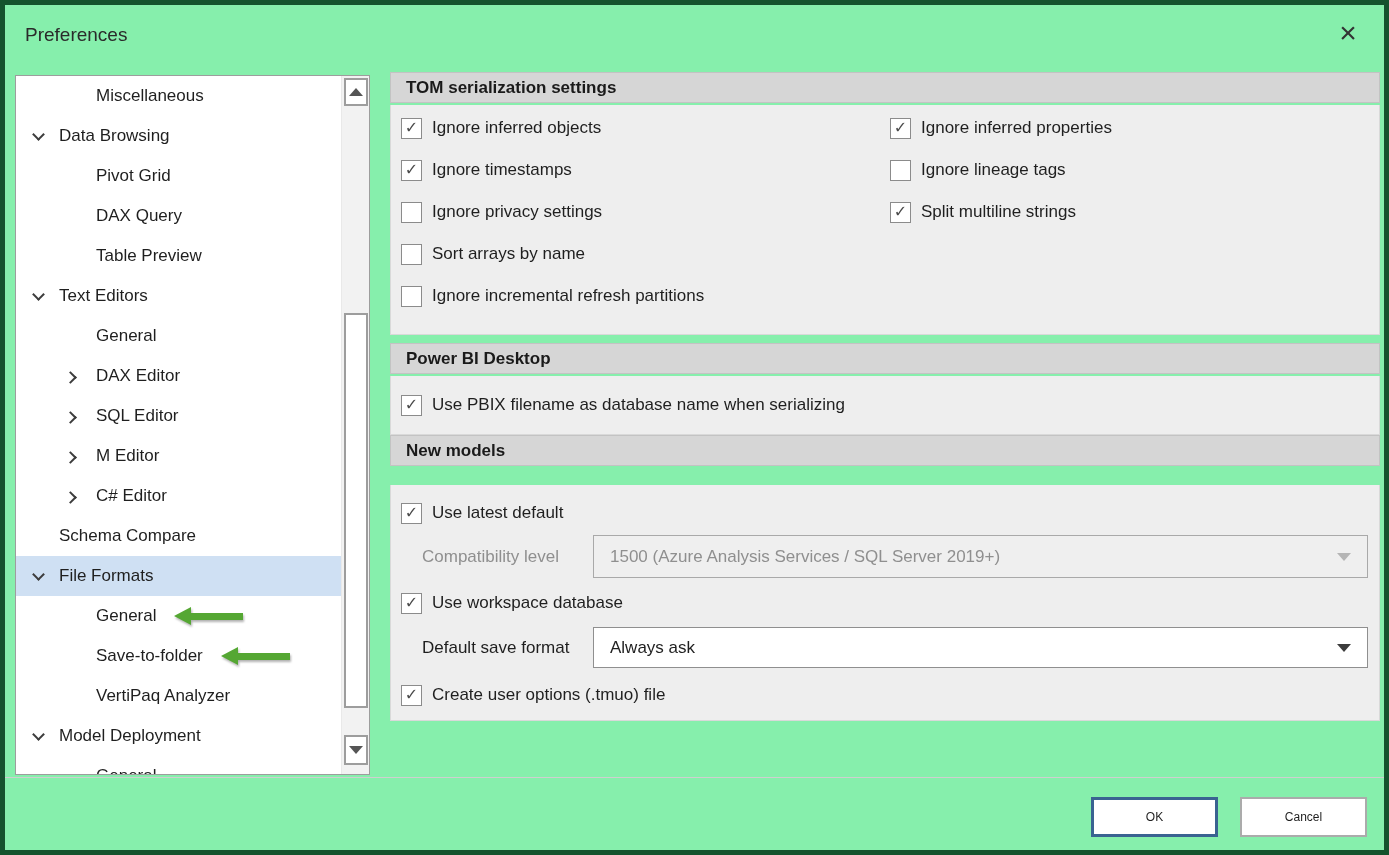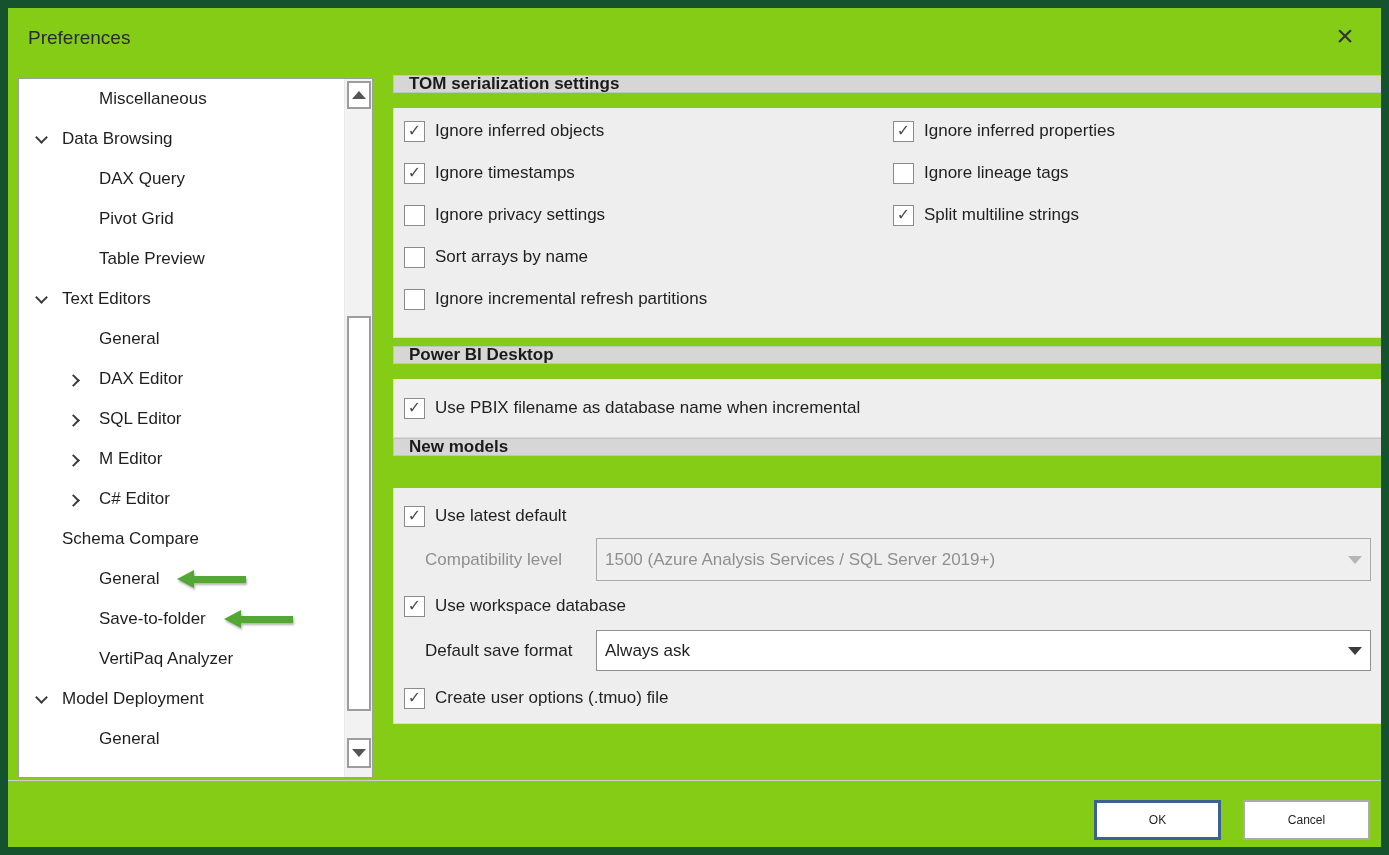--- a/index.html
+++ b/index.html
@@ -1,19 +1,19 @@
 <!DOCTYPE html>
 <html><head>
 <meta charset="utf-8">
 <style>
   html,body{margin:0;padding:0;background:#e8e8e8;}
   *{box-sizing:border-box;}
   .dialog{
-    position:relative;width:1389px;height:855px;background:#84cc16;
-    border:8px solid #14532d;overflow:hidden;
+    position:relative;width:1389px;height:855px;background:#86efac;
+    border:5px solid #14532d;overflow:hidden;
     font-family:"Liberation Sans","DejaVu Sans",sans-serif;color:#1f1f1f;
   }
   .title{position:absolute;left:20px;top:19px;font-size:19px;color:#2a2a2a;}
   .close-btn{position:absolute;right:16px;top:8px;width:40px;height:40px;
     display:flex;align-items:center;justify-content:center;font-size:30px;
     font-weight:300;color:#333;cursor:default;line-height:1;}
   
   .tree-panel{position:absolute;left:10px;top:70px;width:355px;height:700px;
     background:#ffffff;border:1px solid #9d9d9d;overflow:hidden;}
   .tree-row{position:relative;height:40px;display:flex;align-items:center;font-size:17px;}
@@ -35,39 +35,39 @@
   .vscroll{position:absolute;top:0;right:0;width:28px;height:100%;background:#f2f2f2;border-left:1px solid #e9e9e9;}
   .scroll-btn{position:absolute;left:2px;width:24px;height:28px;background:#fff;
     border:2px solid #9d9d9d;display:flex;align-items:center;justify-content:center;}
   .scroll-btn.up{top:2px;}
   .scroll-btn.down{bottom:9px;height:30px;}
   .scroll-thumb{position:absolute;left:2px;top:237px;width:24px;height:395px;
     background:#fff;border:2px solid #9d9d9d;}
   .tri-up{width:0;height:0;border-left:7px solid transparent;border-right:7px solid transparent;border-bottom:8px solid #555;}
   .tri-down{width:0;height:0;border-left:7px solid transparent;border-right:7px solid transparent;border-top:8px solid #555;}
   
-  .sec-header{position:absolute;left:385px;width:990px;height:18px;background:#d6d6d6;
+  .sec-header{position:absolute;left:385px;width:990px;height:31px;background:#d6d6d6;
     border:1px solid #c3c3c3;display:flex;align-items:center;padding-left:15px;
     font-weight:bold;font-size:17px;color:#1a1a1a;}
   .sec-body{position:absolute;left:385px;width:990px;background:#eeeeee;
     border:1px solid #d9d9d9;border-top:none;}
   .cb-row{display:flex;align-items:center;height:42px;}
   .cb{width:21px;height:21px;background:#fff;border:1px solid #8b8b8b;flex:0 0 auto;
     display:flex;align-items:center;justify-content:center;
     font-family:"DejaVu Sans",sans-serif;font-size:16px;color:#4a4a4a;line-height:1;}
   .cb-label{margin-left:10px;font-size:17px;white-space:nowrap;}
   .col{position:absolute;top:2px;}
   .col.left{left:10px;}
   .col.right{left:499px;}
   
   .nm-row{position:absolute;left:10px;display:flex;align-items:center;}
   .field-label{font-size:17px;white-space:nowrap;margin-left:21px;}
   .field-label.disabled{color:#8f8f8f;}
   .dropdown{position:absolute;left:202px;width:775px;display:flex;align-items:center;
-    padding:0 8px;font-size:17px;justify-content:space-between;}
+    padding:0 16px;font-size:17px;justify-content:space-between;}
   .dropdown.disabled{background:#efefef;border:1px solid #a9a9a9;color:#8f8f8f;height:43px;}
   .dropdown.enabled{background:#ffffff;border:1px solid #8f8f8f;color:#1f1f1f;height:41px;}
   .dd-arrow{width:0;height:0;border-left:7px solid transparent;border-right:7px solid transparent;}
   .dropdown.disabled .dd-arrow{border-top:8px solid #b5b5b5;}
   .dropdown.enabled .dd-arrow{border-top:8px solid #3c3c3c;}
   
   .footer-divider{position:absolute;left:0;top:772px;width:100%;height:1px;background:#cfcfcf;}
   .btn{position:absolute;top:792px;height:40px;background:#ffffff;display:flex;
     align-items:center;justify-content:center;font-size:12px;color:#1f1f1f;cursor:default;}
   .btn.ok{left:1086px;width:127px;border:3px solid #3a6391;}
@@ -84,26 +84,26 @@
   <div class="tree-panel">
     <div id="tree-rows">
         <div class="tree-row lv2">
           <span class="tree-label">Miscellaneous</span>
         </div>
         <div class="tree-row lv1">
           <span class="chev down"></span>
           <span class="tree-label">Data Browsing</span>
         </div>
         <div class="tree-row lv2">
+          <span class="tree-label">Pivot Grid</span>
+        </div>
+        <div class="tree-row lv2">
           <span class="tree-label">DAX Query</span>
         </div>
         <div class="tree-row lv2">
-          <span class="tree-label">Pivot Grid</span>
-        </div>
-        <div class="tree-row lv2">
           <span class="tree-label">Table Preview</span>
         </div>
         <div class="tree-row lv1">
           <span class="chev down"></span>
           <span class="tree-label">Text Editors</span>
         </div>
         <div class="tree-row lv2">
           <span class="tree-label">General</span>
         </div>
         <div class="tree-row lv2">
@@ -117,20 +117,24 @@
         <div class="tree-row lv2">
           <span class="chev right"></span>
           <span class="tree-label">M Editor</span>
         </div>
         <div class="tree-row lv2">
           <span class="chev right"></span>
           <span class="tree-label">C# Editor</span>
         </div>
         <div class="tree-row lv1">
           <span class="tree-label">Schema Compare</span>
+        </div>
+        <div class="tree-row lv1 selected">
+          <span class="chev down"></span>
+          <span class="tree-label">File Formats</span>
         </div>
         <div class="tree-row lv2">
           <span class="tree-label">General</span>
           <span class="garrow">
             <span class="head"></span>
             <span class="shaft"></span>
           </span>
         </div>
         <div class="tree-row lv2">
           <span class="tree-label">Save-to-folder</span>
@@ -203,21 +207,21 @@
       </div>
   </div>
 
   <div class="sec-header" style="top:338px;">
     <span>Power BI Desktop</span>
   </div>
   <div class="sec-body" style="top:371px;height:59px;">
     <div class="col left" style="top:8px;" id="pbi-items">
         <div class="cb-row">
           <span class="cb">✓</span>
-          <span class="cb-label">Use PBIX filename as database name when incremental</span>
+          <span class="cb-label">Use PBIX filename as database name when serializing</span>
         </div>
       </div>
   </div>
 
   <div class="sec-header" style="top:430px;">
     <span>New models</span>
   </div>
   <div class="sec-body" style="top:480px;height:236px;position:absolute;">
 
     <div class="nm-row" style="top:7px;" id="nm-latest">

